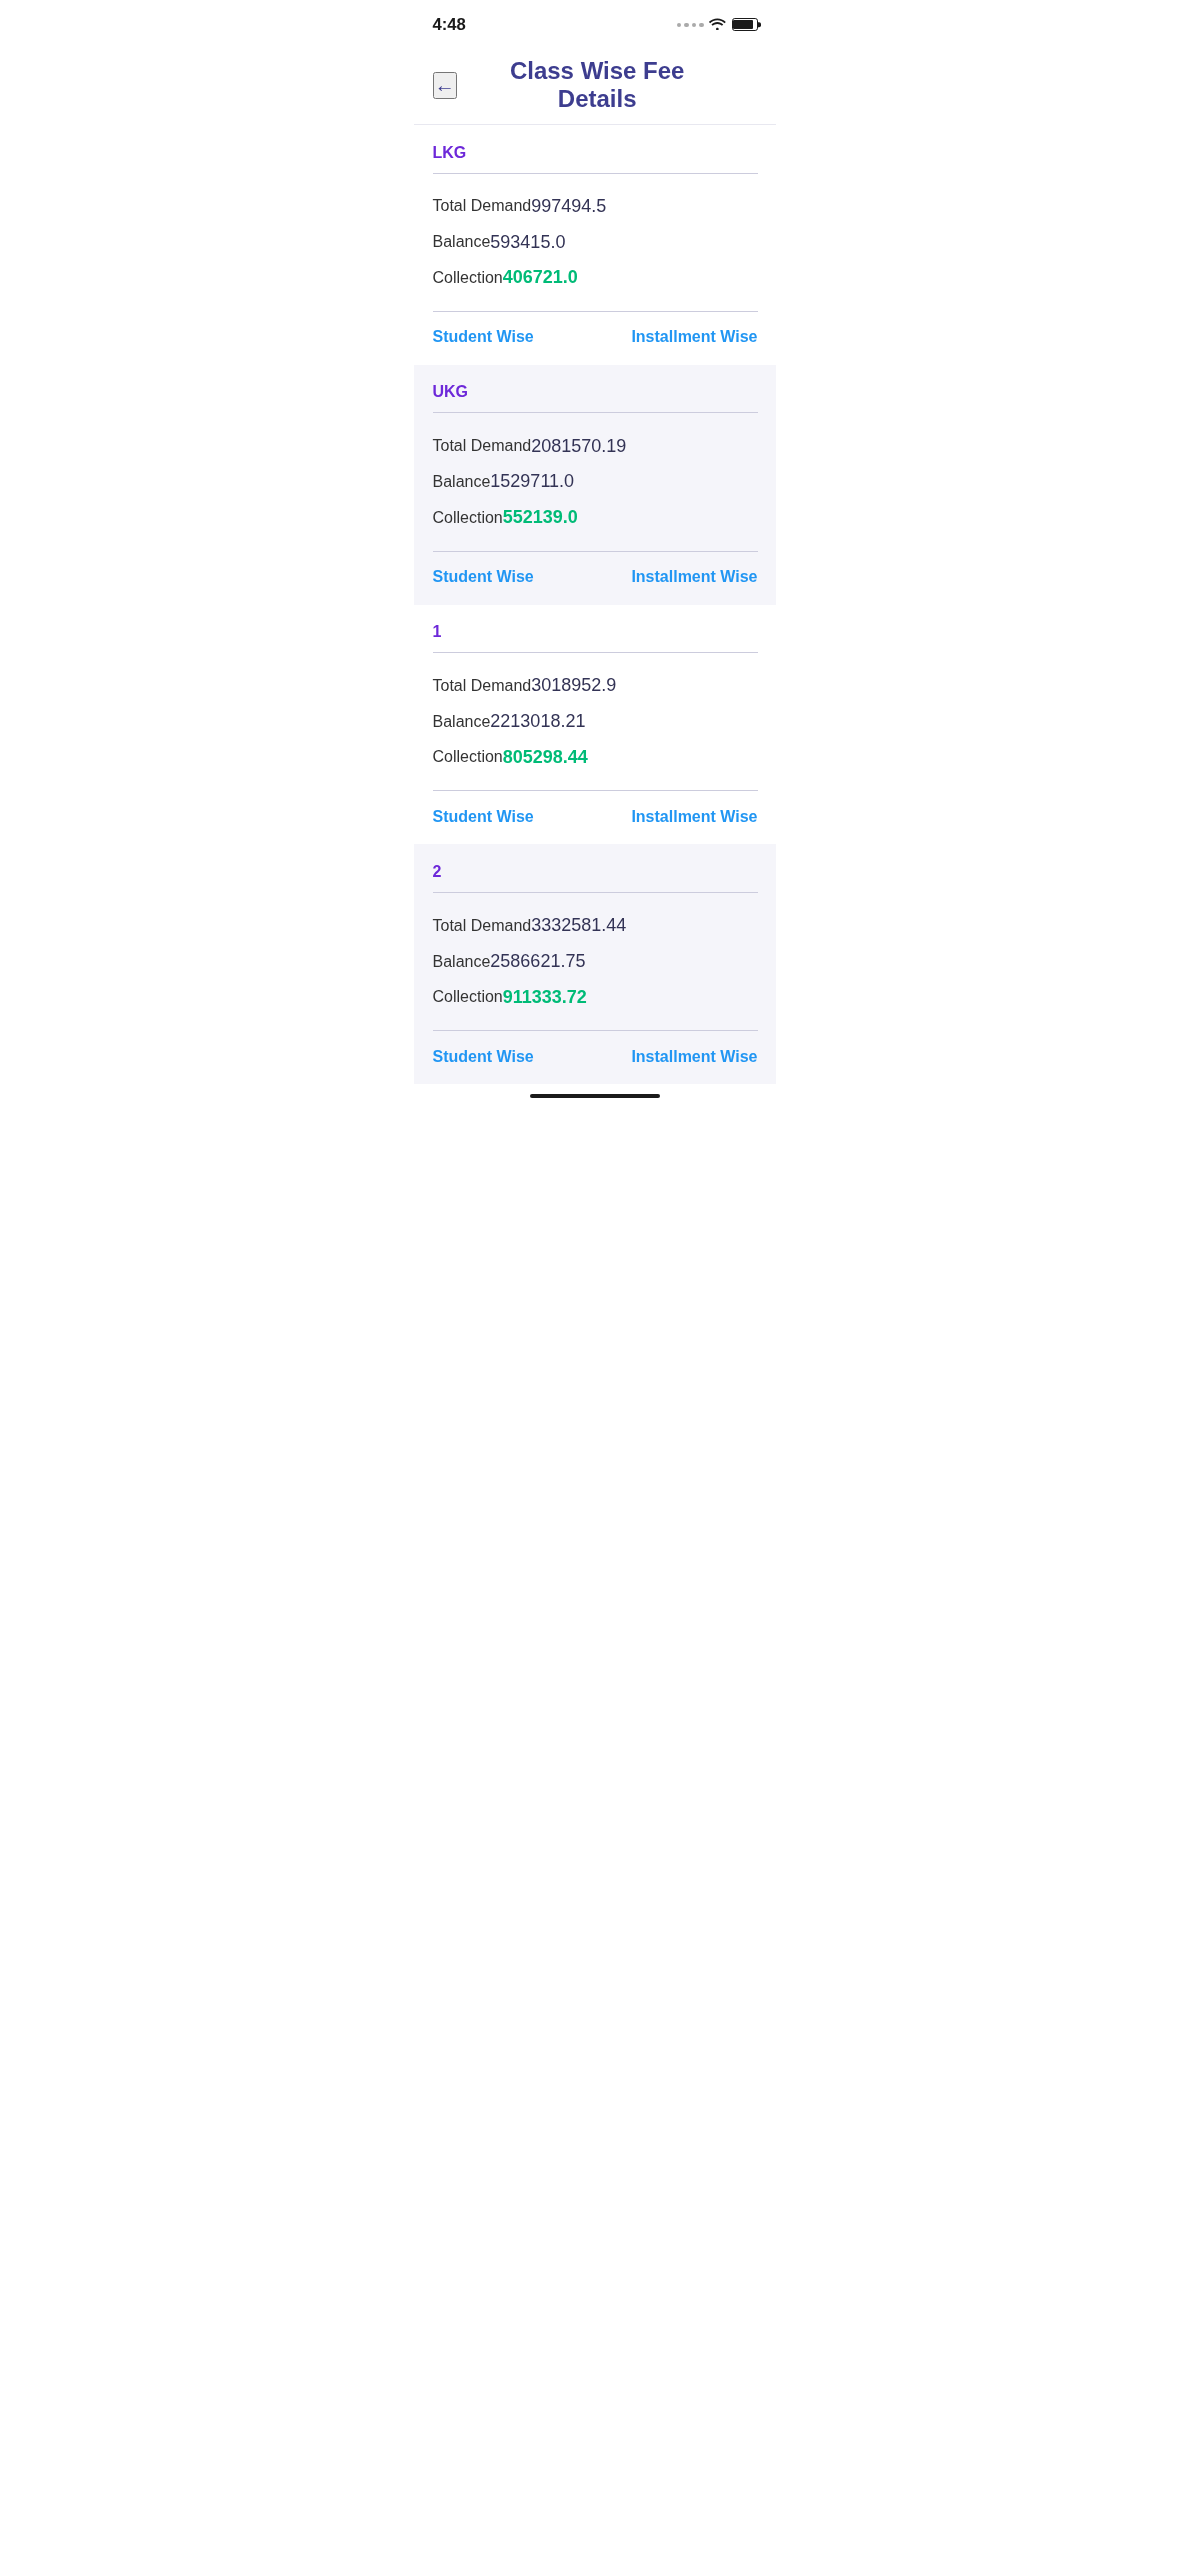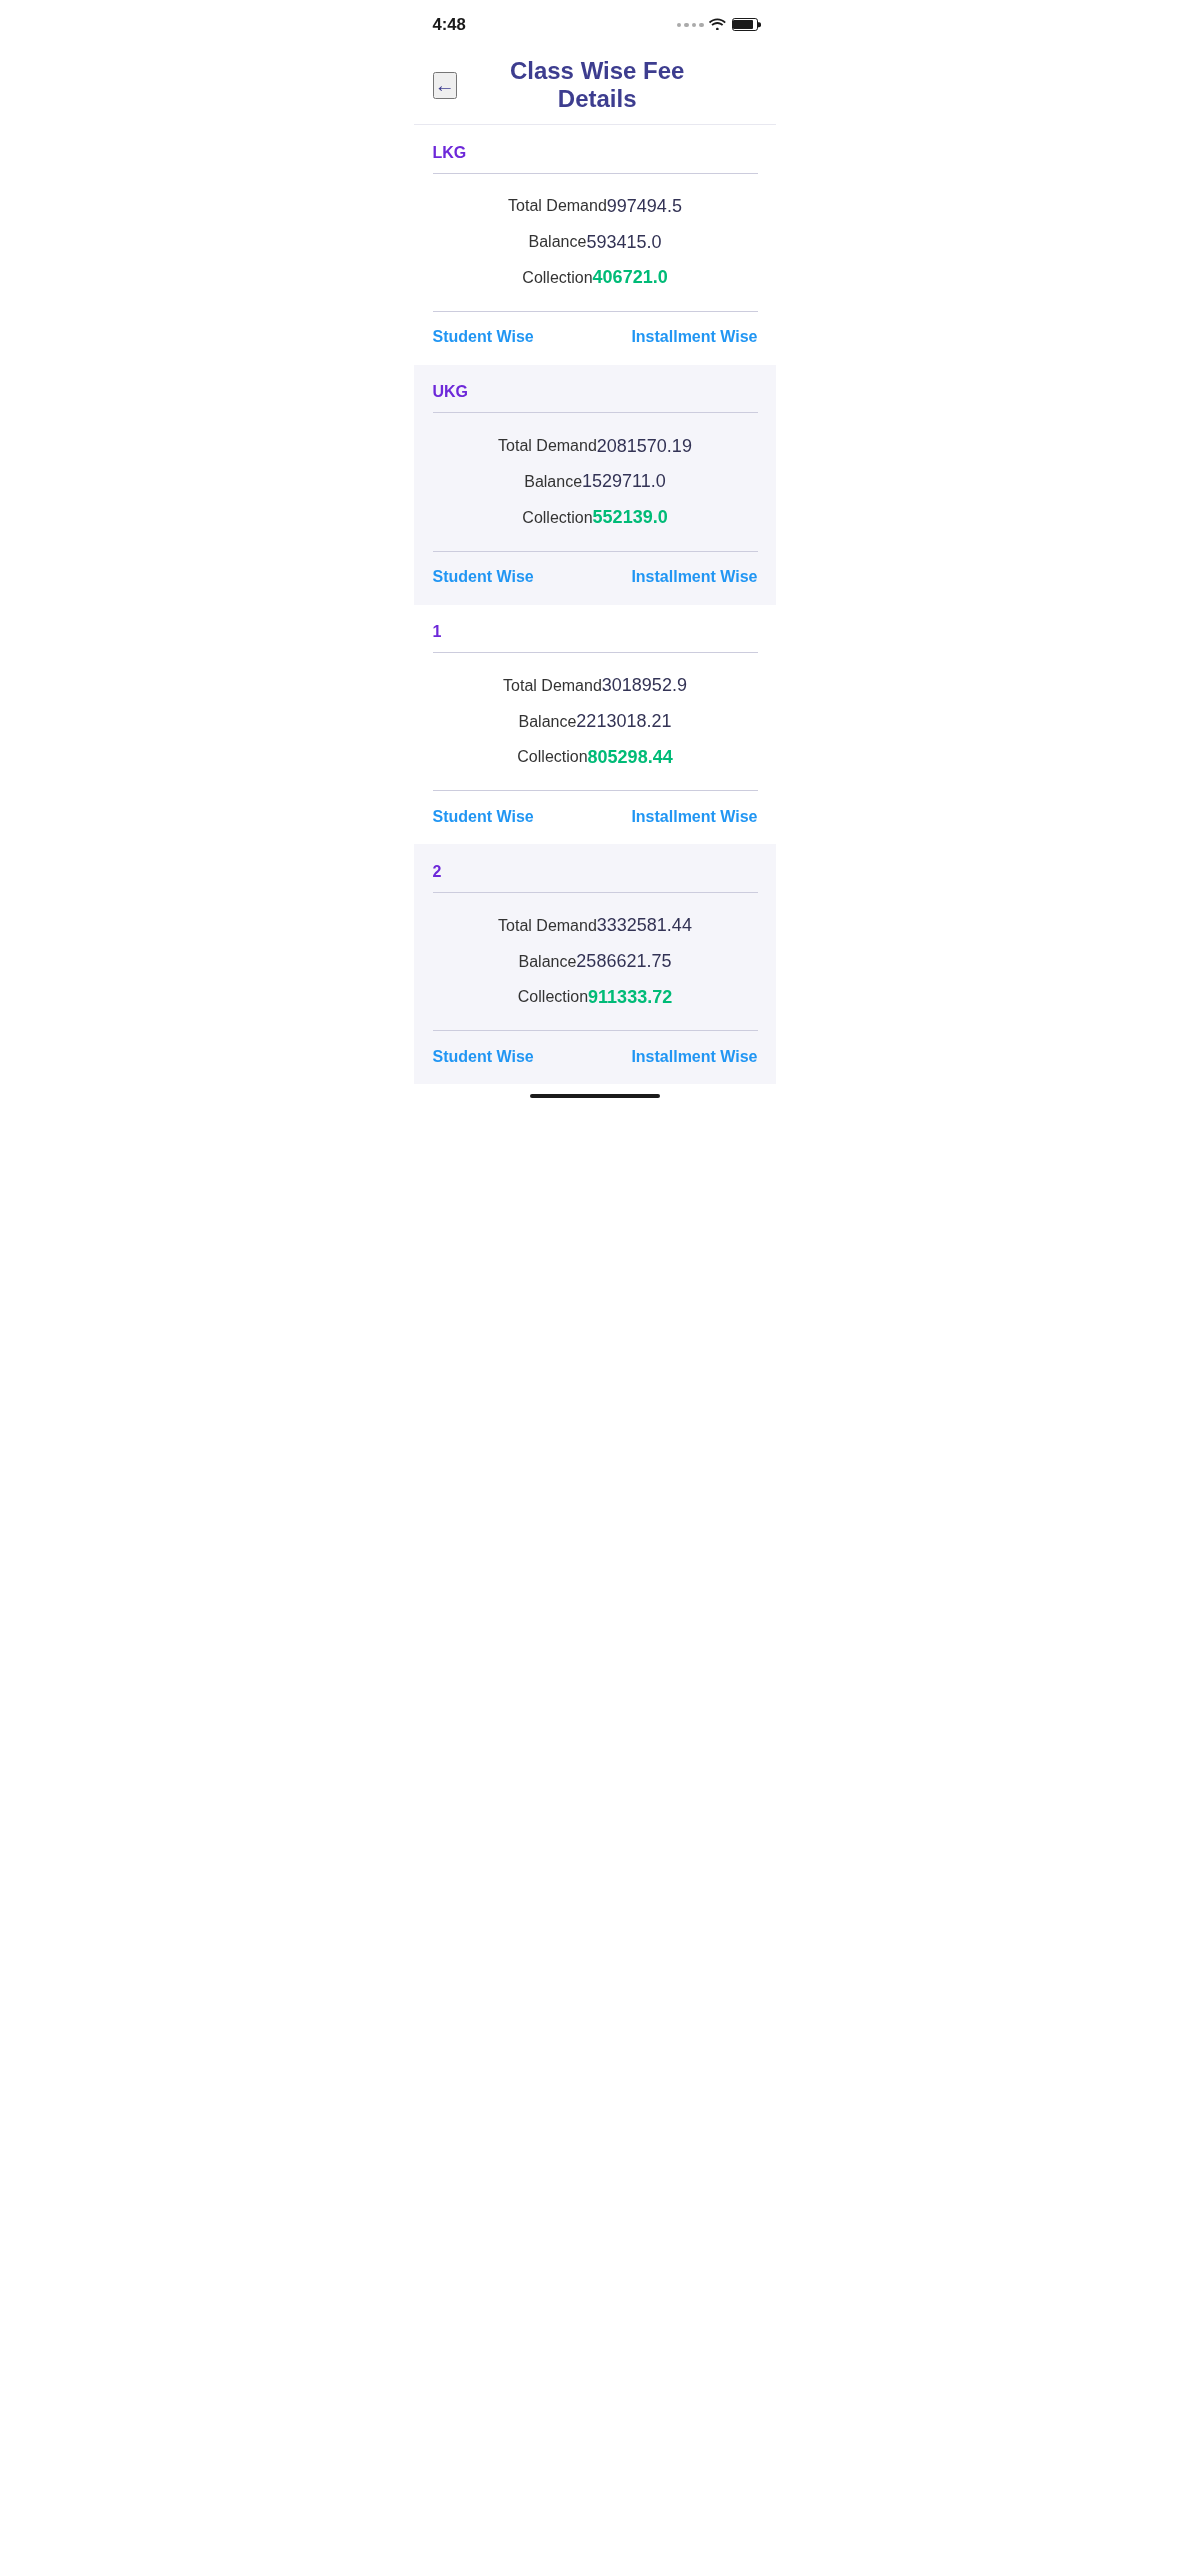--- a/index.html
+++ b/index.html
@@ -126,21 +126,21 @@
     }
 
     .divider {
       height: 0.9px;
       background: #ccccdd;
       margin-bottom: 15px;
     }
 
     .fee-row {
       display: flex;
-      justify-content: center;
+      justify-content: flex-start;
       align-items: center;
       padding: 7.4px 0;
     }
 
     .fee-label {
       font-size: 16px;
       color: #333333;
     }
 
     .fee-value {

